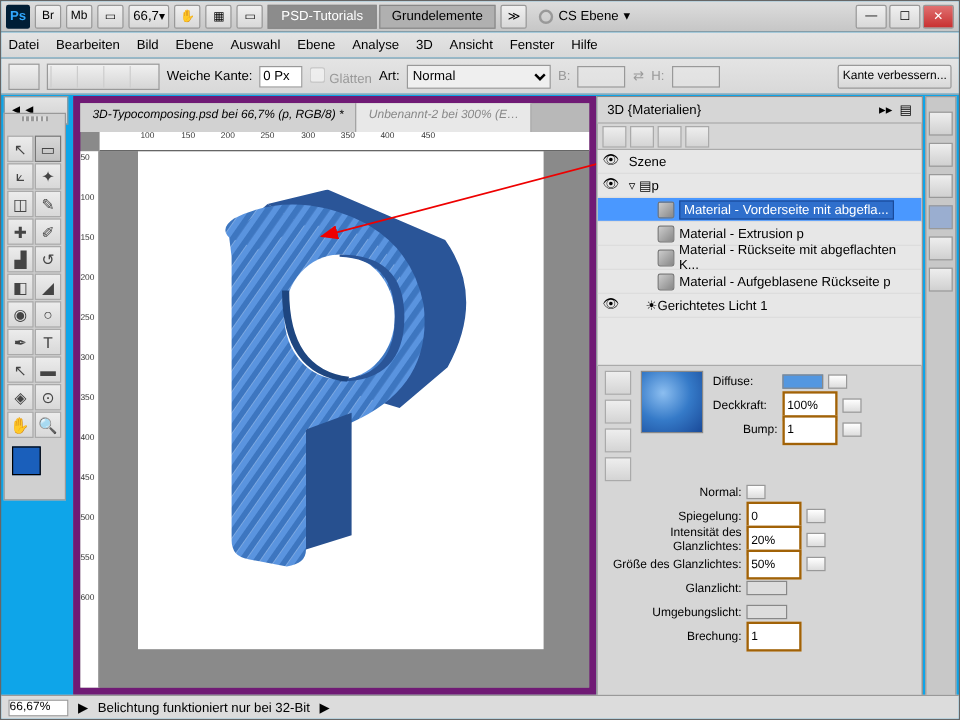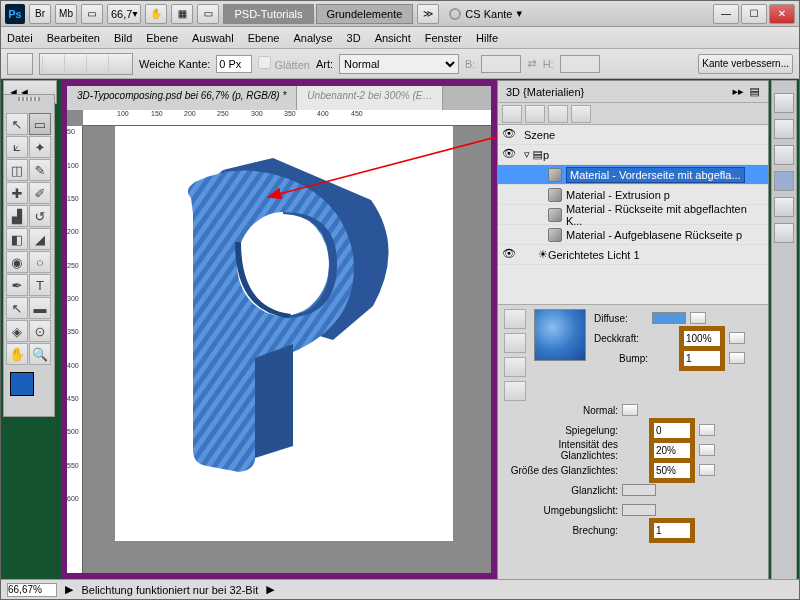--- a/index.html
+++ b/index.html
@@ -1,17 +1,17 @@
 <!DOCTYPE html>
 <html><head>
 <meta charset="utf-8">
 <style>
 * { box-sizing: border-box; margin: 0; padding: 0; font-family: "Segoe UI", Tahoma, sans-serif; font-size: 11px; }
 body { background: #ccc; width: 800px; height: 600px; overflow: hidden; }
-.window { width: 800px; height: 600px; background: #14532d; border: 1px solid #666; position: relative; }
+.window { width: 800px; height: 600px; background: #0ea5e9; border: 1px solid #666; position: relative; }
 .titlebar { height: 26px; background: linear-gradient(#ddd,#c6c6c6); display: flex; align-items: center; padding: 0 4px; gap: 4px; border-bottom: 1px solid #999; }
 .ps-icon { width: 20px; height: 20px; background: #001e36; color: #31a8ff; font-weight: bold; text-align: center; line-height: 20px; border-radius: 2px; }
 .tb-btn { min-width: 22px; height: 20px; background: linear-gradient(#f0f0f0,#d8d8d8); border: 1px solid #999; border-radius: 2px; display: inline-flex; align-items: center; justify-content: center; padding: 0 3px; font-size: 10px; }
 .title-tabs { display: flex; gap: 2px; }
 .title-tab { padding: 3px 10px; background: #b0b0b0; border: 1px solid #888; }
 .title-tab.active { background: #8c8c8c; color: #fff; }
 .winbtns { margin-left: auto; display: flex; gap: 2px; }
 .winbtns .tb-btn { width: 26px; }
 .close-btn { background: linear-gradient(#e07070,#c83030); color: #fff; }
 .menubar { height: 22px; background: linear-gradient(#e4e4e4,#d8d8d8); display: flex; align-items: center; padding: 0 6px; gap: 14px; border-bottom: 1px solid #aaa; }
@@ -52,21 +52,21 @@
 .mat-icon { width: 14px; height: 14px; background: linear-gradient(135deg,#ccc,#888); border: 1px solid #777; border-radius: 2px; margin-right: 4px; }
 .tree-row.hi { background: #4a98ff; color: #fff; }
 .tree-row.hi .tree-label { background: #2f6fcc; padding: 1px 3px; border: 1px solid #1a4a99; }
 .mat-props { padding: 4px 6px; font-size: 10px; }
 .sphere-area { display: flex; gap: 8px; }
 .sphere-tools { display: flex; flex-direction: column; gap: 4px; }
 .sphere-tools .pbtn { width: 22px; height: 20px; background: linear-gradient(#eee,#d4d4d4); border: 1px solid #aaa; }
 .sphere { width: 52px; height: 52px; border: 1px solid #888; background: radial-gradient(circle at 35% 35%, #8cbef0 0%, #357ac8 50%, #1a4a99 100%); }
 .prop-row { display: flex; align-items: center; height: 18px; gap: 4px; margin-bottom: 2px; }
 .prop-row .lbl { width: 114px; text-align: right; font-size: 10px; }
-.prop-row input { width: 46px; height: 25px; border: 5px solid #a16207; font-size: 10px; padding: 0 2px; margin-left: 27px; }
+.prop-row input { width: 46px; height: 25px; border: 2px solid #a16207; font-size: 10px; padding: 0 2px; }
 .swatch { width: 34px; height: 12px; border: 1px solid #888; }
 .swatch.blue { background: #5397e0; }
 .swatch.black { background: #000; }
 .swatch.empty { background: #ddd; }
 .mini-icon { width: 16px; height: 12px; border: 1px solid #999; background: linear-gradient(#fff,#ddd); }
 .right-dock { position: absolute; right: 2px; top: 79px; width: 26px; bottom: 3px; background: #c8c8c8; border: 1px solid #999; display: flex; flex-direction: column; gap: 6px; padding: 12px 2px; }
 .dock-icon { width: 20px; height: 20px; background: linear-gradient(#eee,#d0d0d0); border: 1px solid #999; margin: 0 auto; }
 .dock-icon.active { background: #9aaed0; }
 .statusbar { position: absolute; bottom: 0; left: 0; right: 0; height: 20px; background: #dcdcdc; border-top: 1px solid #999; display: flex; align-items: center; padding: 0 6px; gap: 8px; font-size: 10px; }
 .statusbar input { width: 50px; height: 14px; border: 1px solid #999; font-size: 10px; }
@@ -86,21 +86,21 @@
     <div class="tb-btn">▭</div>
     <div class="tb-btn"><span>66,7</span> ▾</div>
     <div class="tb-btn">✋</div>
     <div class="tb-btn">▦</div>
     <div class="tb-btn">▭</div>
     <div class="title-tabs">
       <div class="title-tab active">PSD-Tutorials</div>
       <div class="title-tab">Grundelemente</div>
     </div>
     <div class="tb-btn">≫</div>
-    <div class="cs-live"><div class="ring"></div><span>CS Kante</span> ▾</div>
+    <div class="cs-live"><div class="ring"></div><span>CS Ebene</span> ▾</div>
     <div class="winbtns">
       <div class="tb-btn">—</div>
       <div class="tb-btn">☐</div>
       <div class="tb-btn close-btn">✕</div>
     </div>
   </div>
 
   <div class="menubar">
     <span>Datei</span>
     <span>Bearbeiten</span>

